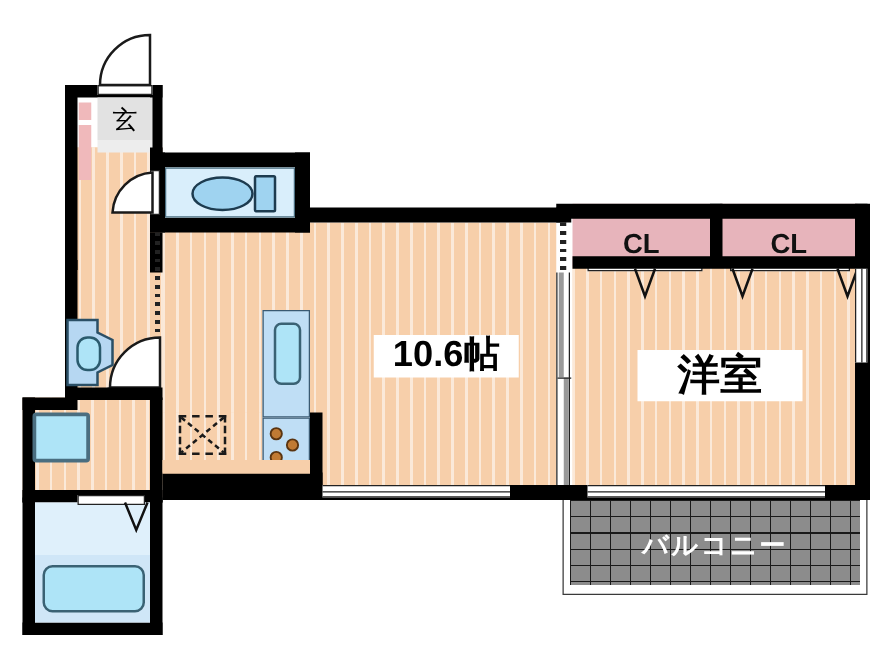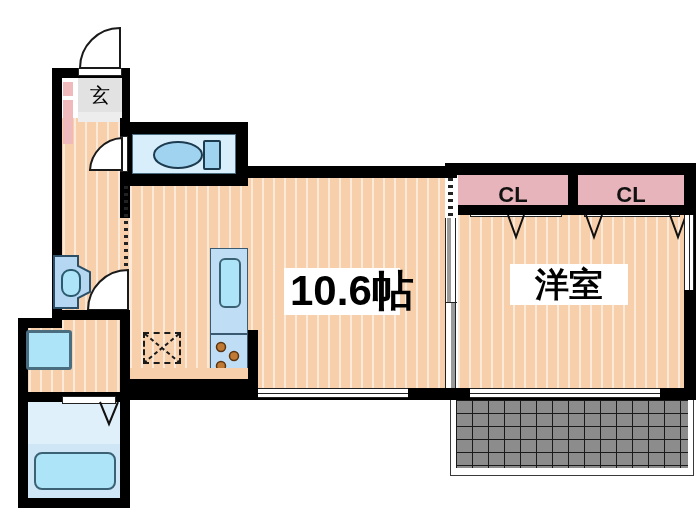--- a/index.html
+++ b/index.html
@@ -43,21 +43,21 @@
   .win-h .mull{position:absolute;left:0;right:0;top:50%;height:1px;background:#222;}
   .win-v .mull{position:absolute;top:0;bottom:0;left:50%;width:1px;background:#222;}
   .slider{background:#ffffff;}
   .slider .bar{position:absolute;background:#9a9a9a;}
   
   .lbl{
     color:#000;font-weight:bold;text-align:center;line-height:1.02;
     background:#ffffff;white-space:nowrap;
   }
   .room-name{font-size:34px;letter-spacing:0px;}
-  .room-size{font-size:42px;}
+  .room-size{font-size:29px;margin-left:15px;}
   .cl-lbl{font-size:22px;font-weight:bold;background:transparent;color:#111;}
   .balcony-lbl{font-size:21px;color:#ffffff;background:transparent;letter-spacing:2px;font-weight:bold;}
   .entry-lbl{font-size:20px;background:transparent;font-weight:normal;}
   svg{display:block;overflow:visible;}
 </style>
 </head>
 <body>
 
 <div id="plan">
 
@@ -80,20 +80,21 @@
   <div class="abs" style="left:584px;top:209px;width:96px;height:8px;background:#ffffff;border:1px solid #222;"></div>
 
   <svg class="abs" style="left:458px;top:215px;width:232px;height:28px;" viewBox="0 0 232 28">
     <path d="M 50 0 L 58 22 L 66 0" fill="none" stroke="#111" stroke-width="2"></path>
     <path d="M 128 0 L 136 22 L 144 0" fill="none" stroke="#111" stroke-width="2"></path>
     <path d="M 212 0 L 220 22 L 228 0" fill="none" stroke="#111" stroke-width="2"></path>
   </svg>
 
   <div class="abs balcony-frame" style="left:450px;top:394px;width:244px;height:82px;"></div>
   <div class="abs balcony" style="left:456px;top:400px;width:232px;height:68px;"></div>
+  <div class="abs balcony-lbl" style="left:456px;top:422px;width:232px;text-align:center;">バルコニー</div>
 
   <div class="abs wall" style="left:52px;top:68px;width:78px;height:10px;"></div>
   <div class="abs wall" style="left:52px;top:68px;width:10px;height:148px;"></div>
   <div class="abs wall" style="left:120px;top:68px;width:10px;height:60px;"></div>
 
   <div class="abs shoe" style="left:63px;top:82px;width:10px;height:14px;"></div>
   <div class="abs shoe" style="left:63px;top:100px;width:10px;height:44px;"></div>
 
   <div class="abs entry-tile" style="left:78px;top:78px;width:44px;height:34px;"></div>
   <div class="abs entry-step" style="left:78px;top:112px;width:44px;height:10px;"></div>
@@ -199,15 +200,15 @@
   <div class="abs win-v" style="left:684px;top:215px;width:10px;height:75px;">
     <div class="mull"></div>
   </div>
 
   <div class="abs win-h" style="left:470px;top:388px;width:190px;height:10px;">
     <div class="mull"></div>
   </div>
 
   <div class="abs lbl room-size" style="left:284px;top:268px;width:116px;padding:2px 6px;">10.6帖</div>
 
-  <div class="abs lbl room-name" style="left:510px;top:264px;width:118px;padding:3px 6px;">洋室</div>
+  <div class="abs lbl room-name" style="left:510px;top:280px;width:132px;padding:3px 6px;">洋室</div>
 
 </div>
 
 </body></html>

